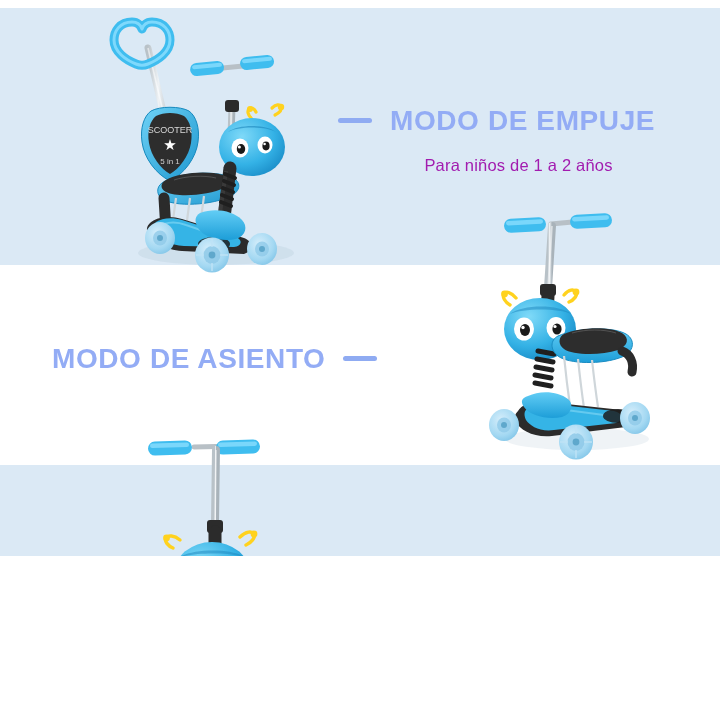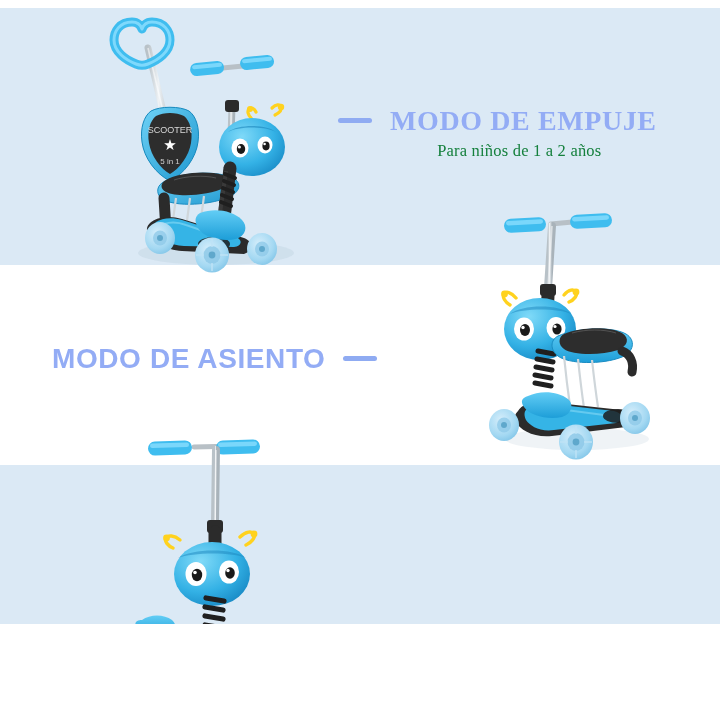--- a/index.html
+++ b/index.html
@@ -10,21 +10,21 @@
   body {
     width: 720px;
     height: 720px;
     font-family: "Liberation Sans", sans-serif;
     overflow: hidden;
   }
 
   #page {
     position: relative;
     width: 720px;
-    height: 624px;
+    height: 556px;
     background: #ffffff;
     overflow: hidden;
   }
 
   
   .band {
     position: absolute;
     left: 0;
     width: 720px;
   }
@@ -53,28 +53,28 @@
   }
   .heading {
     font-size: 28px;
     letter-spacing: 0.6px;
     color: #93acf5;
     font-weight: 700;
     line-height: 1.05;
   }
   .subtitle {
     font-size: 16.5px;
-    color: #15803d;
+    color: #a21caf;
     font-weight: 400;
     letter-spacing: 0.2px;
     line-height: 1.2;
-    margin-top: 6px;
-  }
-
-  .tb-1 { left: 338px; top: 106px; align-items: center; font-family: Liberation Serif, serif; }
+    margin-top: 21px;
+  }
+
+  .tb-1 { left: 338px; top: 106px; align-items: center; }
   .tb-1 .subtitle { align-self: center; margin-left: 44px; }
 
   .tb-2 { left: 52px;  top: 344px; align-items: flex-end; }
   .tb-2 .subtitle { align-self: center; margin-left: -22px; }
 
   .tb-3 { left: 338px; top: 594px; align-items: flex-start; }
   .tb-3 .subtitle { align-self: center; margin-left: 42px; }
 
   
   .scooter {

